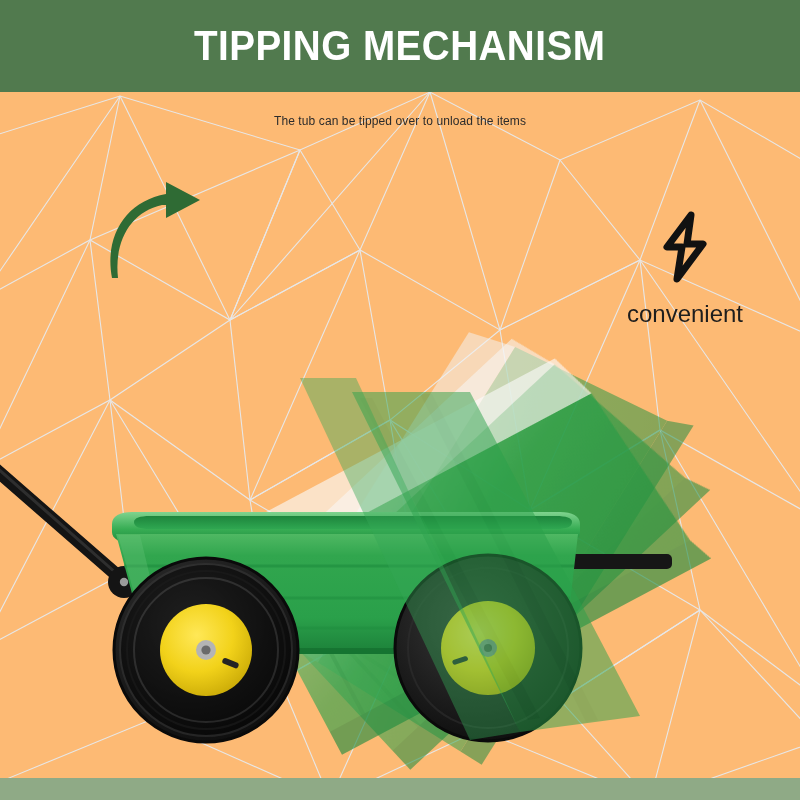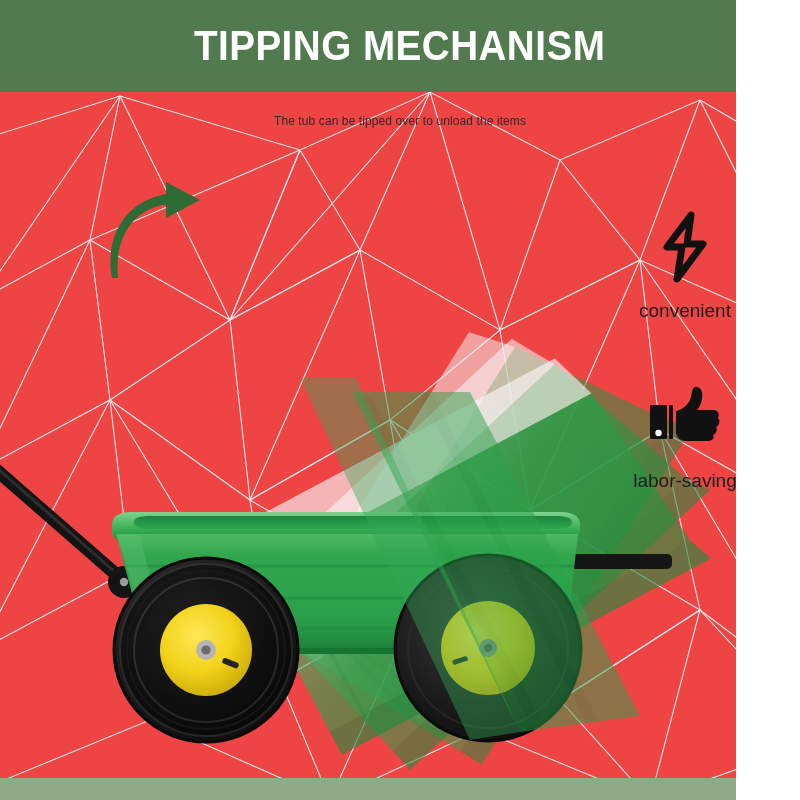--- a/index.html
+++ b/index.html
@@ -1,20 +1,20 @@
 <!DOCTYPE html>
 <html><head>
 <meta charset="utf-8">
 <style>
   html,body{margin:0;padding:0;}
   body{
     width:800px;height:800px;overflow:hidden;background:#ffffff;
     font-family:"Liberation Sans", sans-serif;
   }
-  .page{position:relative;width:736px;height:800px;overflow:hidden;background:#ef4444;}
+  .page{position:relative;width:800px;height:800px;overflow:hidden;background:#fdba74;}
 
   
   .bg-mesh{position:absolute;left:0;top:0;width:800px;height:800px;z-index:0;}
 
   
   .header-band{
     position:absolute;left:0;top:0;width:800px;height:92px;
     background:#517a4e;z-index:6;
     display:flex;align-items:center;justify-content:center;
   }
@@ -36,21 +36,21 @@
     font-size:12px;color:#2b2b2b;z-index:5;letter-spacing:0.1px;
     font-family:"Liberation Sans", sans-serif;
   }
 
   
   .feature{position:absolute;width:170px;text-align:center;z-index:5;}
   .feature-1{left:600px;top:208px;}
   .feature-2{left:600px;top:378px;}
   .feature-icon{height:78px;display:flex;align-items:center;justify-content:center;}
   .feature-label{
-    margin-top:14px;font-size:19px;color:#1d1d1d;
+    margin-top:14px;font-size:24px;color:#1d1d1d;
     font-family:"Liberation Sans", sans-serif;
   }
 
   
   .arrow-wrap{position:absolute;left:104px;top:178px;z-index:5;}
 
   
   .stage{position:absolute;left:0;top:92px;width:800px;height:686px;z-index:3;}
   .stage svg{display:block;}
 </style>
@@ -253,33 +253,16 @@
 
   <div class="feature feature-1">
     <div class="feature-icon">
       <svg width="56" height="72" viewBox="0 0 56 72" aria-hidden="true">
         <path d="M34,4 L10,36 L25,36 L20,68 L46,33 L30,33 Z" fill="none" stroke="#111111" stroke-width="7" stroke-linejoin="round" stroke-linecap="round"></path>
       </svg>
     </div>
     <div class="feature-label">convenient</div>
   </div>
 
-  <div class="feature feature-2">
-    <div class="feature-icon">
-      <svg width="74" height="64" viewBox="0 0 74 64" aria-hidden="true">
-        <g fill="#111111">
-          <rect x="2" y="20" width="17" height="34" rx="1.5"></rect>
-          <circle cx="10.5" cy="48" r="3.2" fill="#ffffff"></circle>
-          <rect x="21" y="20" width="4" height="34" rx="1.2"></rect>
-          <path d="M28,26 C28,26 38,24 42,15 C45,8 43,2 48,2
-                   C54,2 56,9 53,18 C51,23 49,25 49,25
-                   L65,25 C70,25 72,29 70,33 C73,36 71,41 68,42
-                   C70,45 68,49 65,50 C67,53 64,56 60,56
-                   L38,56 C32,56 28,52 28,47 Z"></path>
-        </g>
-      </svg>
-    </div>
-    <div class="feature-label">labor-saving</div>
-  </div>
 
   <div class="footer-band"></div>
 
 </div>
 
 </body></html>

